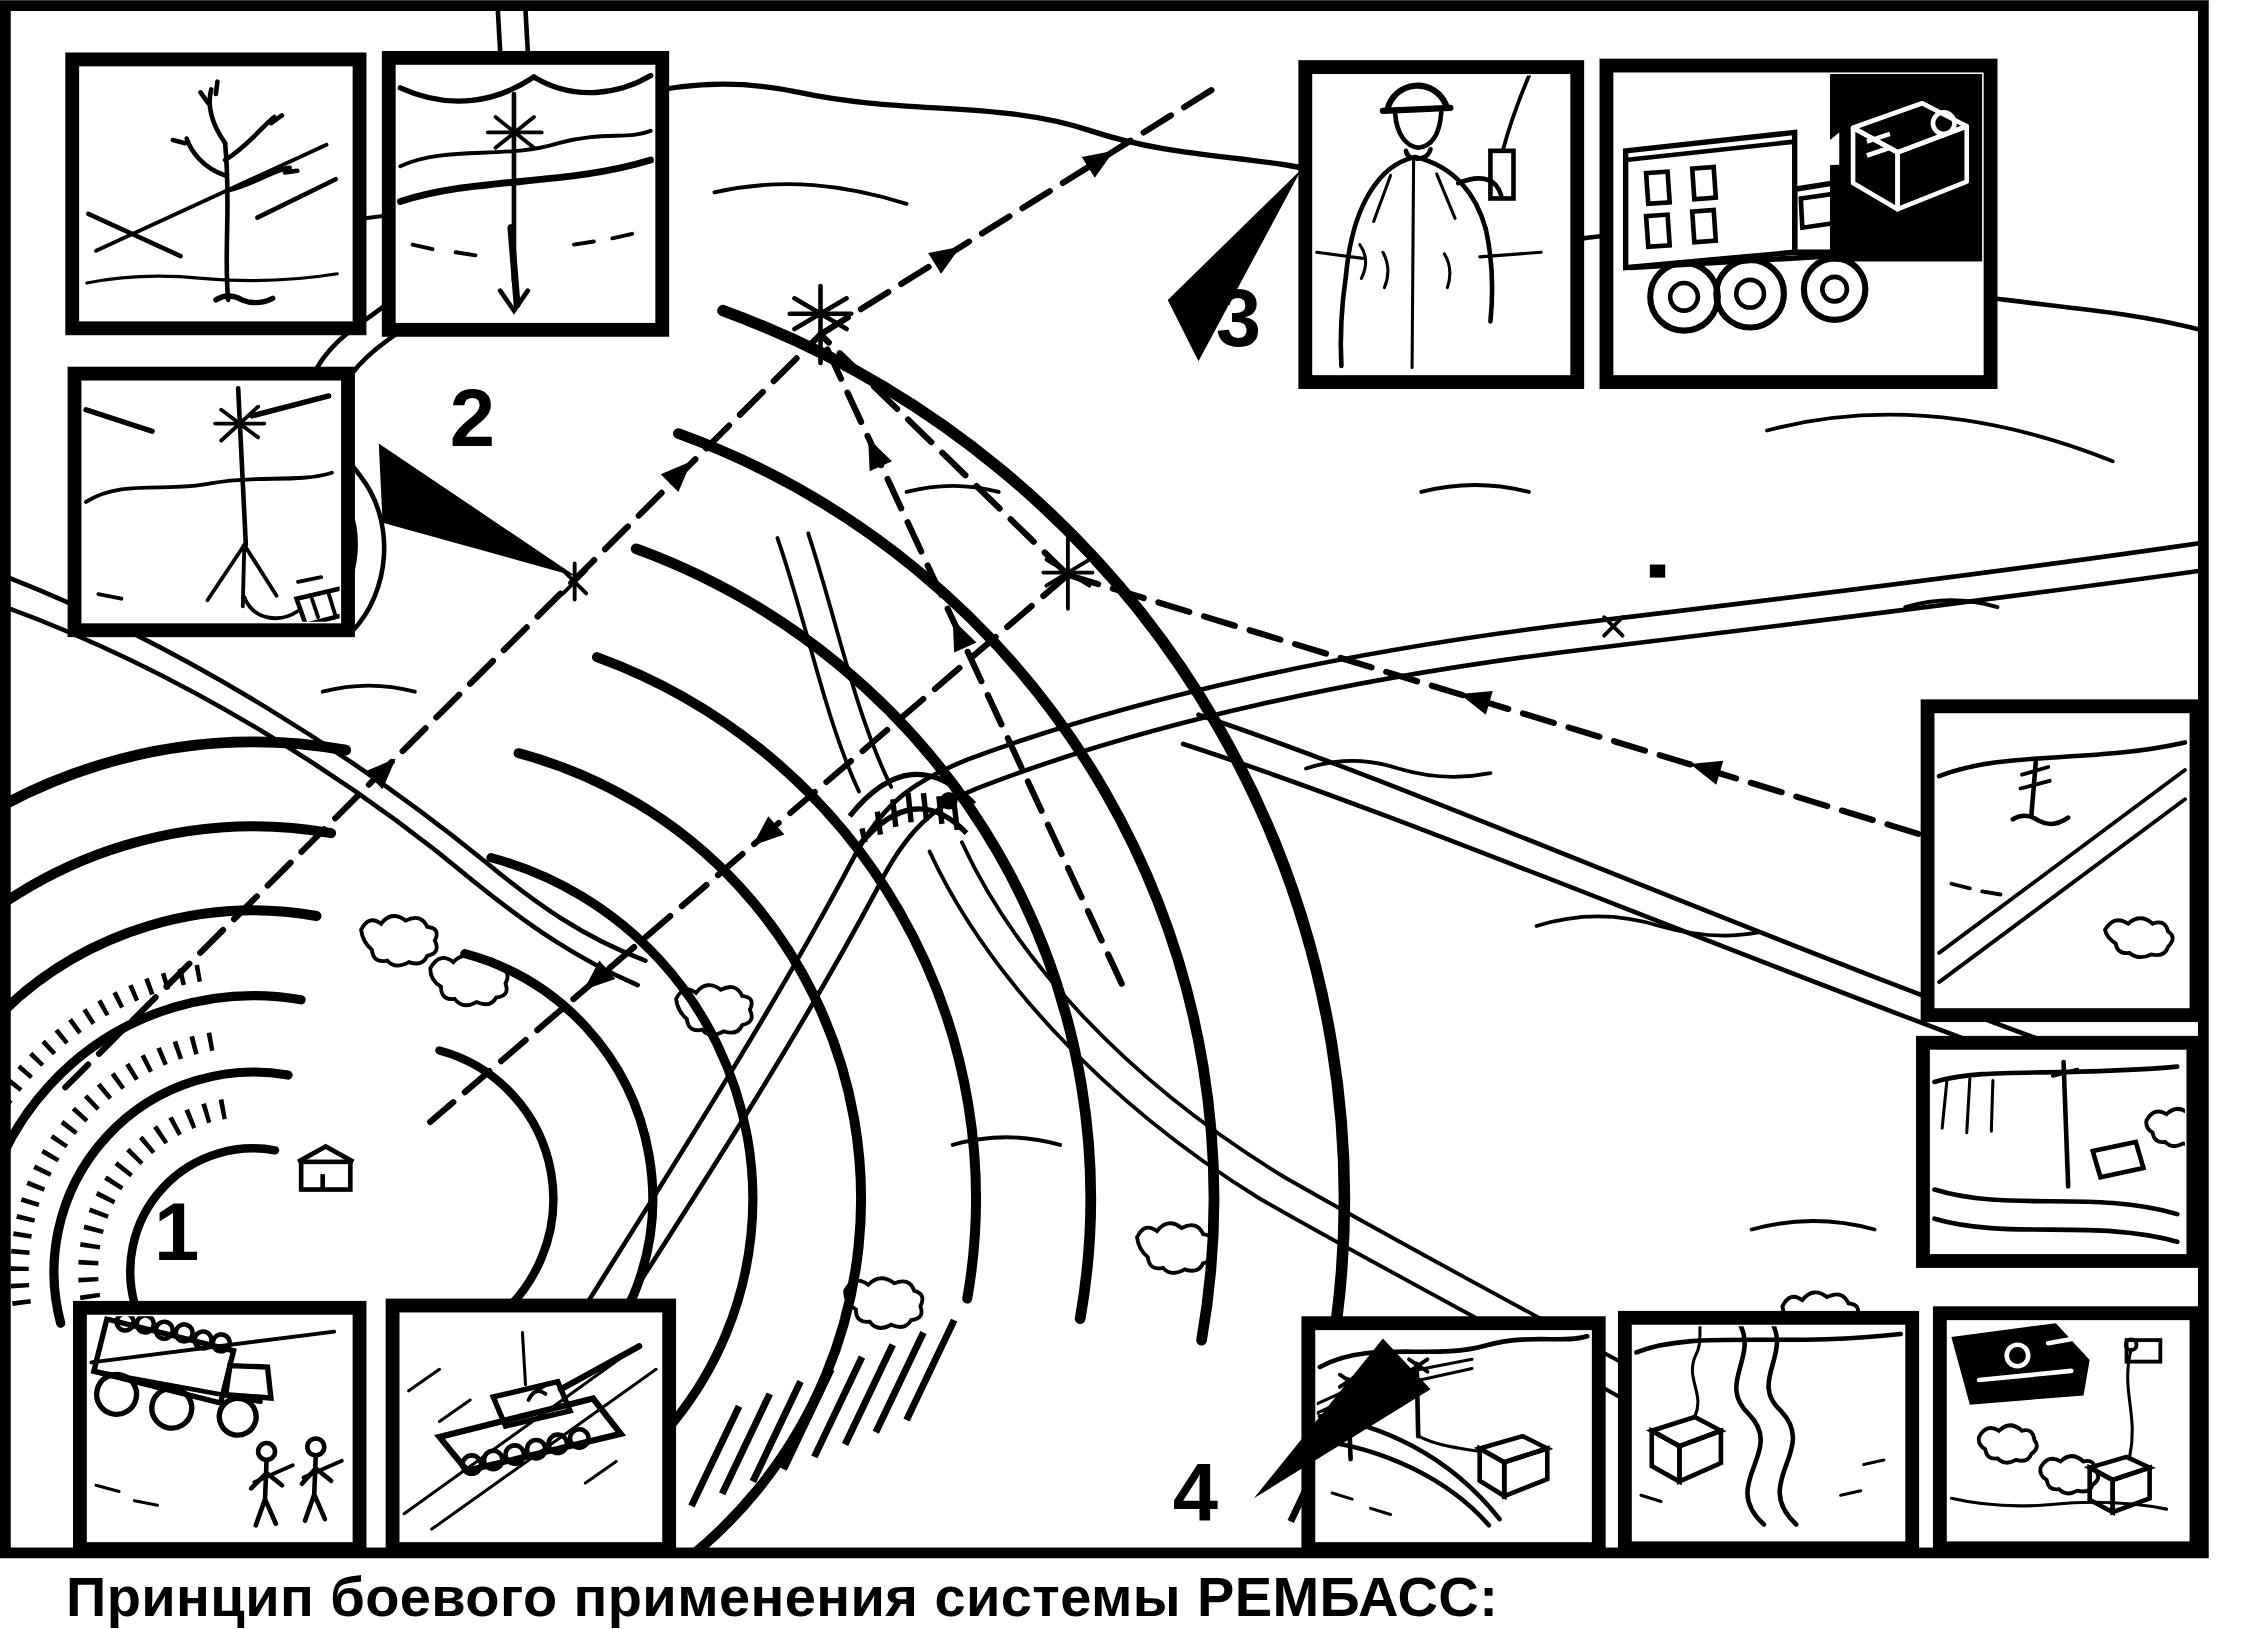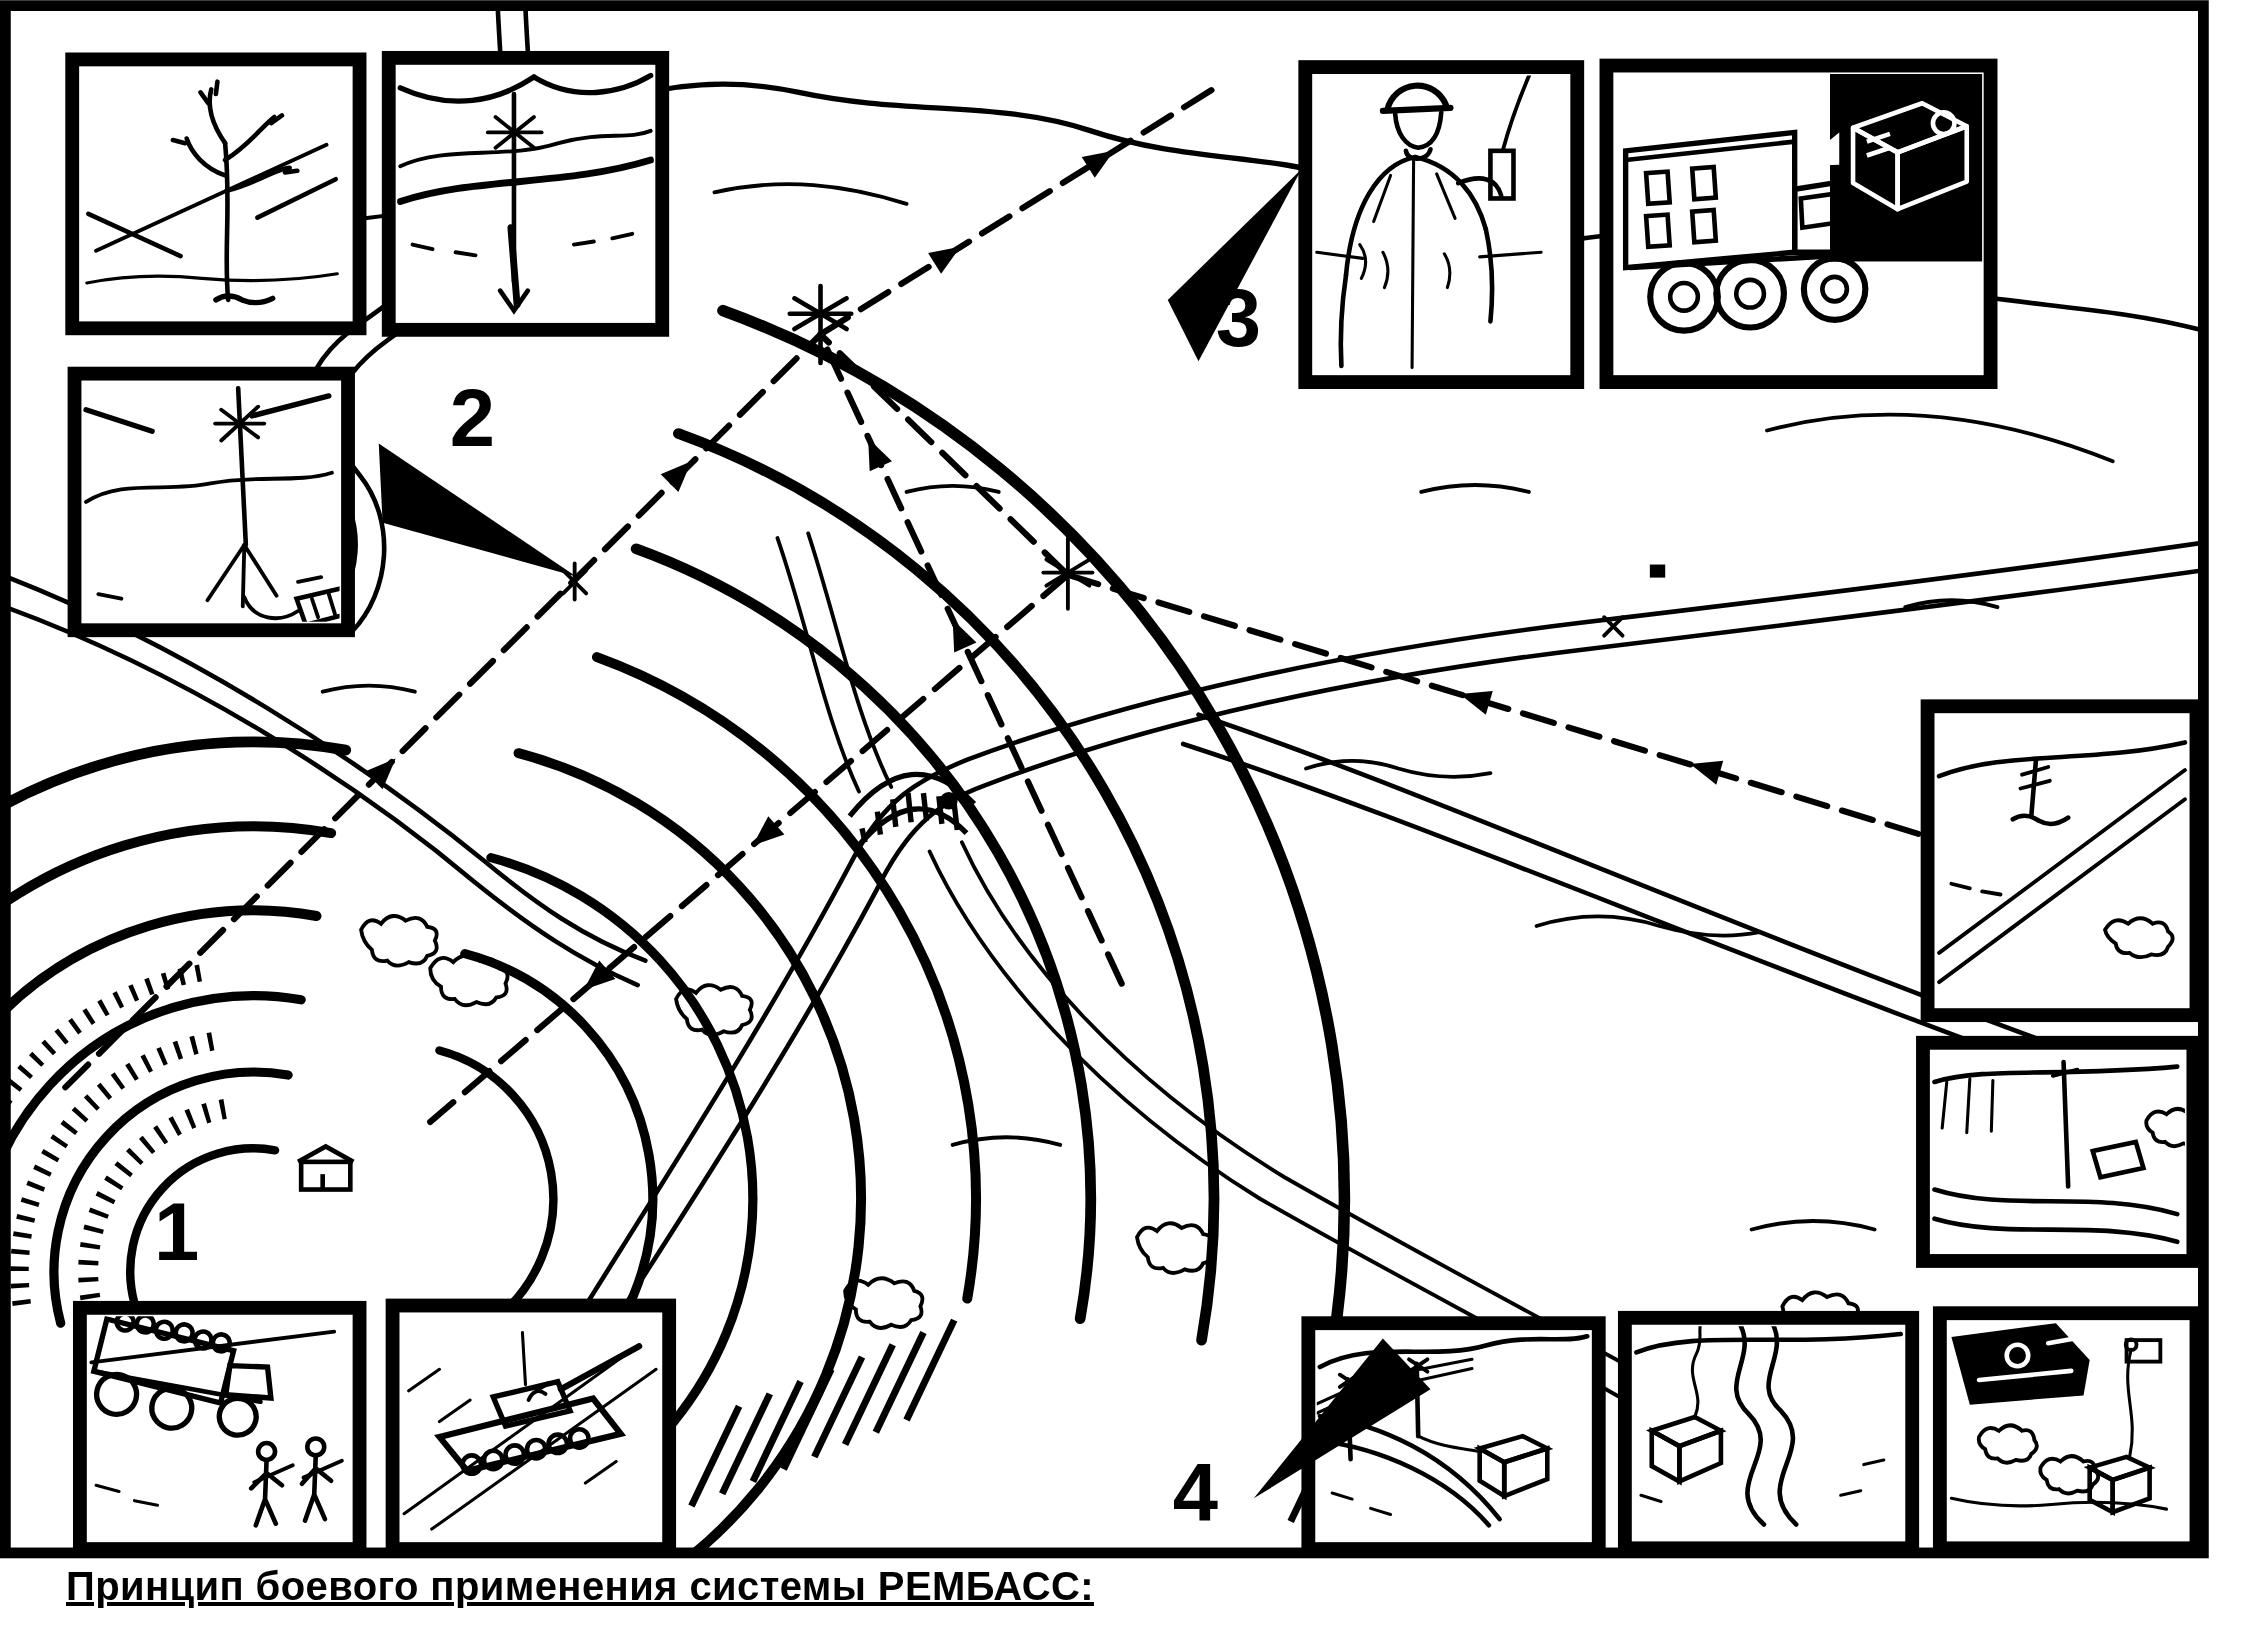--- a/index.html
+++ b/index.html
@@ -1,20 +1,20 @@
 <!DOCTYPE html>
 <html style="font-size:12.3px"><head>
 <meta charset="utf-8">
 <style>
   html,body{margin:0;padding:0;background:#ffffff;}
   .page{position:relative;width:2261px;height:1630px;background:#ffffff;overflow:hidden;
         font-family:"Liberation Sans",sans-serif;}
   .art{position:absolute;left:0;top:0;}
-  .caption{position:absolute;left:66px;top:1564px;font-size:40px;font-weight:700;color:#000;
-           font-family:"Liberation Sans",sans-serif;letter-spacing:0.4px;white-space:nowrap;text-decoration:underline;}
+  .caption{position:absolute;left:66px;top:1564px;font-size:56px;font-weight:700;color:#000;
+           font-family:"Liberation Sans",sans-serif;letter-spacing:0.4px;white-space:nowrap;}
   svg text.callout{font-family:"Liberation Sans",sans-serif;font-weight:700;font-size:106px;fill:#000;}
 </style>
 </head>
 <body>
 
 <div class="page">
   <div class="art">
   <svg width="2261" height="1630" viewBox="0 0 2943 2121" xmlns="http://www.w3.org/2000/svg">
     <defs>
       <clipPath id="mapClip">

